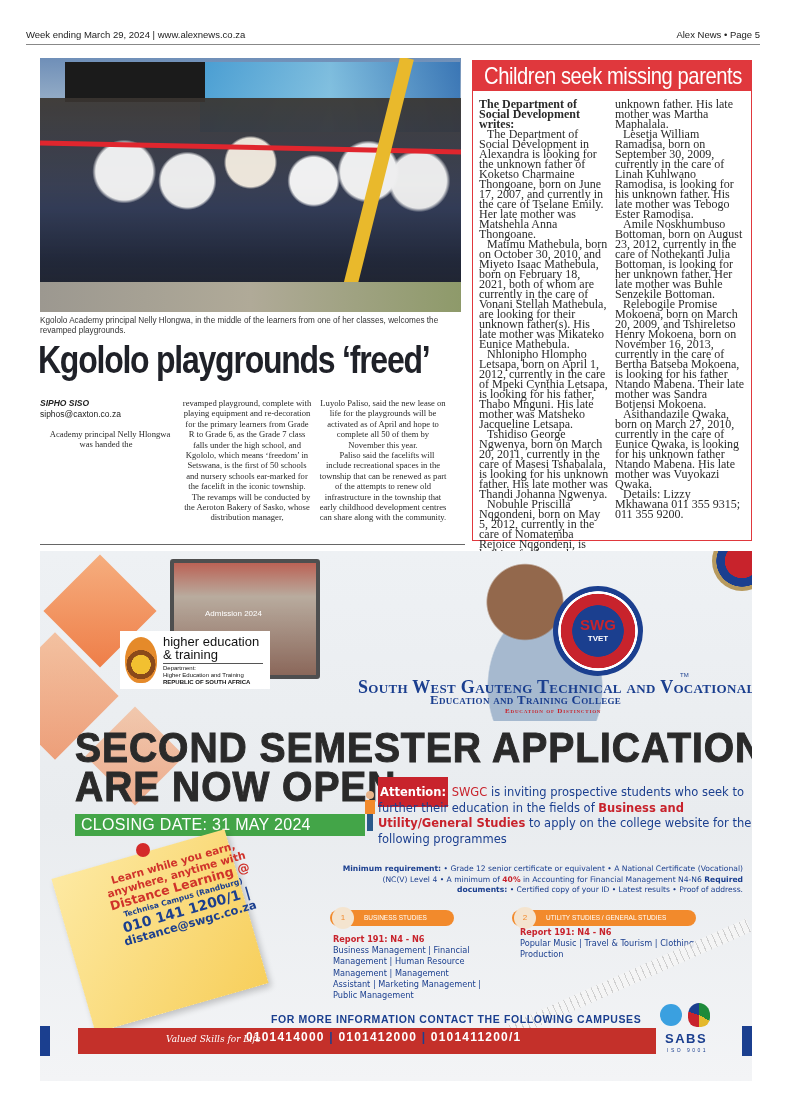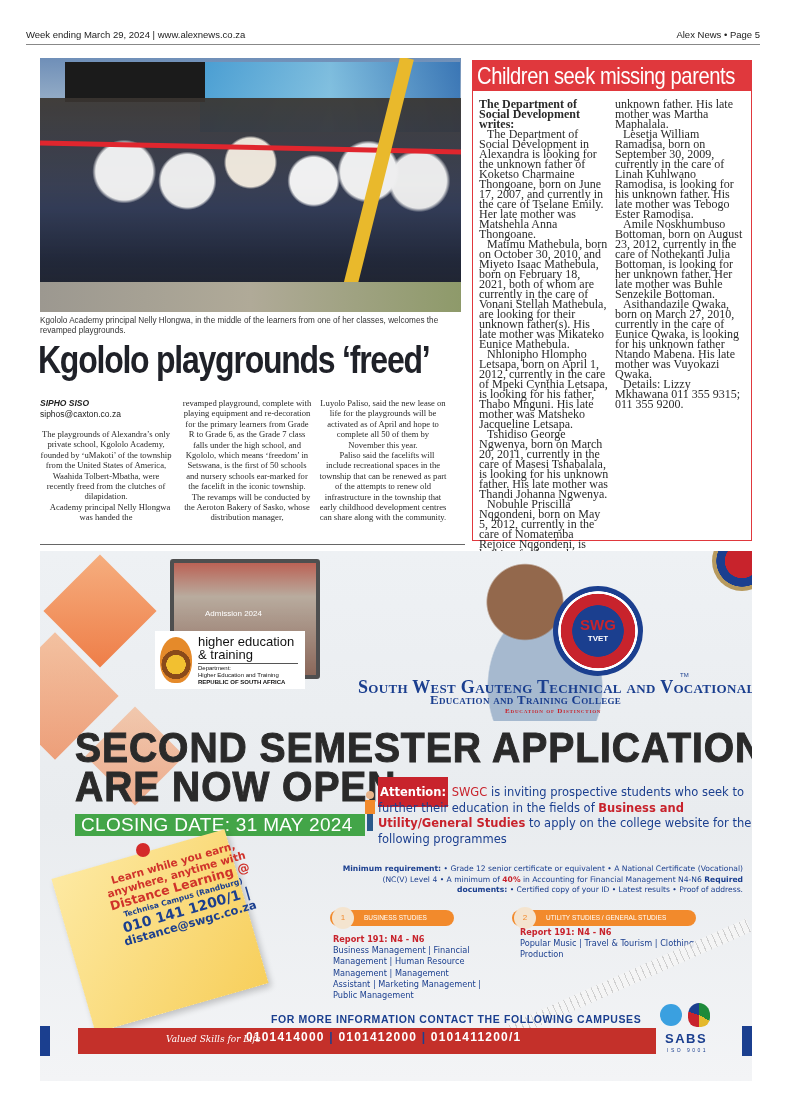--- a/index.html
+++ b/index.html
@@ -40,37 +40,37 @@
   .col p { text-indent: 8px; }
   .col p.noindent { text-indent: 0; }
   .col1 { left: 40px; top: 429px; width: 132px; }
   .col2 { left: 182px; top: 398px; width: 130px; }
   .col3 { left: 318px; top: 398px; width: 130px; }
   .story-rule { position: absolute; left: 40px; top: 544px; width: 425px; height: 1px; background: #666; }
 
   
   .sidebox { position: absolute; left: 472px; top: 60px; width: 280px; height: 481px; border: 1.5px solid #e0383d; }
   .sidebox-title { position: absolute; left: 0; top: 0; right: 0; height: 30px; background: #e0383d; color: #fff;
-    font-family: "Liberation Sans", sans-serif; font-size: 24px; line-height: 30px; padding-left: 4px; letter-spacing: -0.5px; white-space: nowrap; overflow: hidden; }
+    font-family: "Liberation Sans", sans-serif; font-size: 24px; line-height: 30px; padding-left: 11px; letter-spacing: -0.5px; white-space: nowrap; overflow: hidden; }
   .sidebox-title span { display: inline-block; transform: scaleX(0.84); transform-origin: left; }
   .sb-col { position: absolute; top: 38px; width: 130px; font-size: 12px; line-height: 10px; color: #2a2a2a; }
   .sb-col p { text-indent: 8px; }
   .sb-col p.lead { text-indent: 0; font-weight: bold; }
   .sb-col1 { left: 6px; }
   .sb-col2 { left: 142px; }
 
   
   .ad { position: absolute; left: 40px; top: 551px; width: 712px; height: 530px; overflow: hidden;
     background: linear-gradient(180deg, #eef1f4 0%, #e9ecef 50%, #f3f4f6 100%); }
   .ad .diamond { position: absolute; background: linear-gradient(135deg,#f7a26a,#ef6a2a); transform: rotate(45deg); opacity: .85; }
   .ad .monitor { position: absolute; left: 130px; top: 8px; width: 150px; height: 120px; background: linear-gradient(180deg,#b34a3a 0%,#b0a090 30%,#7a5040 100%); border: 4px solid #333; border-radius: 3px; opacity: .85; }
   .ad .admission { position: absolute; left: 165px; top: 58px; color: #fff; font-family: "Liberation Sans", sans-serif; font-size: 8px; }
   .ad .woman { position: absolute; left: 405px; top: 0; width: 200px; height: 170px; background: radial-gradient(ellipse at 40% 30%, #8a5a3a 0 22%, transparent 23%), radial-gradient(ellipse at 50% 80%, #9fb4cc 0 40%, transparent 41%); opacity: .9; }
 
-  .dhet-box { position: absolute; left: 80px; top: 80px; width: 150px; height: 58px; background: #fff; margin-left: 35px; }
+  .dhet-box { position: absolute; left: 80px; top: 80px; width: 150px; height: 58px; background: #fff; }
   .dhet-emblem { position: absolute; left: 5px; top: 6px; width: 32px; height: 46px; border-radius: 50% 50% 45% 45%; background: radial-gradient(circle at 50% 60%, #f2c030 0 30%, #8a4a1a 31% 45%, #e58a2a 46% 100%); }
   .dhet-line1 { position: absolute; left: 43px; top: 4px; font-family: "Liberation Sans", sans-serif; font-size: 13px; color: #111; line-height: 13px; }
   .dhet-line2 { position: absolute; left: 43px; top: 17px; font-family: "Liberation Sans", sans-serif; font-size: 13px; color: #111; line-height: 13px; text-align: center; }
   .dhet-rule { position: absolute; left: 43px; top: 32px; width: 100px; height: 1px; background: #555; }
   .dhet-sub { position: absolute; left: 43px; top: 34px; font-family: "Liberation Sans", sans-serif; font-size: 6px; line-height: 7px; color: #111; }
 
   .swgc-badge { position: absolute; left: 513px; top: 35px; width: 90px; height: 90px; border-radius: 50%;
     background: radial-gradient(circle, #1b3f8f 0 40%, #c8232c 41% 58%, #fff 59% 62%, #1b3f8f 63% 75%, #b79a5e 76% 100%); }
   .swgc-badge .mono { position: absolute; left: 0; right: 0; top: 30px; text-align: center; color: #c8232c; font-family: "Liberation Sans", sans-serif; font-weight: bold; font-size: 15px; }
   .swgc-badge .tvet { position: absolute; left: 0; right: 0; top: 48px; text-align: center; color: #fff; font-family: "Liberation Sans", sans-serif; font-weight: bold; font-size: 8px; }
@@ -79,21 +79,21 @@
   .swgc-name1 { position: absolute; left: 318px; top: 126px; font-family: "Liberation Serif", serif; font-weight: bold; font-size: 18px; color: #1b3f8f; letter-spacing: 0.3px; font-variant: small-caps; white-space: nowrap; }
   .swgc-tm { position: absolute; left: 640px; top: 121px; font-family: "Liberation Sans", sans-serif; font-size: 6px; color: #1b3f8f; }
   .swgc-name2 { position: absolute; left: 390px; top: 141px; font-family: Liberation Serif, serif; font-weight: bold; font-size: 13px; color: #1b3f8f; letter-spacing: 0.3px; font-variant: small-caps; white-space: nowrap; }
   .swgc-tag { position: absolute; left: 465px; top: 156px; font-family: "Liberation Serif", serif; font-weight: bold; font-size: 7px; color: #c8232c; letter-spacing: 0.8px; font-variant: small-caps; white-space: nowrap; }
 
   .big1, .big2 { position: absolute; font-family: "Liberation Sans", sans-serif; font-weight: bold; font-size: 42px; color: #2a2a2a; letter-spacing: 1px; white-space: nowrap;
     -webkit-text-stroke: 1px #2a2a2a; text-shadow: 0 0 0 #fff; transform: scaleX(0.93); transform-origin: left; }
   .big1 { left: 35px; top: 173px; }
   .big2 { left: 35px; top: 212px; }
   .closing { position: absolute; left: 35px; top: 263px; width: 290px; height: 22px; background: #43a548; color: #fff;
-    font-family: "Liberation Sans", sans-serif; font-size: 19px; line-height: 22px; padding-left: 6px; white-space: nowrap; letter-spacing: 0.3px; }
+    font-family: "Liberation Sans", sans-serif; font-size: 16px; line-height: 22px; padding-left: 6px; white-space: nowrap; letter-spacing: 0.3px; }
 
   .attention { position: absolute; left: 338px; top: 234px; width: 375px; font-family: "DejaVu Sans", sans-serif; font-size: 11.5px; line-height: 15.5px; color: #1b3f8f; }
   .attention .tag { background: #c8232c; color: #fff; font-weight: bold; padding: 8px 2px; }
   .attention .red { color: #c8232c; }
   .attention .bold-red { color: #c8232c; font-weight: bold; }
   .person-icon { position: absolute; left: 324px; top: 240px; width: 12px; height: 40px; }
   .person-icon .head { position: absolute; left: 2px; top: 0; width: 8px; height: 8px; border-radius: 50%; background: #e8b48a; }
   .person-icon .torso { position: absolute; left: 1px; top: 9px; width: 10px; height: 14px; background: #f28a2c; }
   .person-icon .legs { position: absolute; left: 3px; top: 23px; width: 6px; height: 17px; background: #2b5a8a; }
 
@@ -148,21 +148,20 @@
   <div class="ribbon"></div>
   <div class="pole"></div>
   <div class="ground"></div>
 </div>
 <div class="caption">Kgololo Academy principal Nelly Hlongwa, in the middle of the learners from one of her classes, welcomes the revamped playgrounds.</div>
 <div class="headline">Kgololo playgrounds ‘freed’</div>
 <div class="byline">SIPHO SISO</div>
 <div class="byline-email">siphos@caxton.co.za</div>
 
 <div class="col col1">
-  <p class="noindent">The playgrounds of Alexandra’s only private school, Kgololo Academy, founded by ‘uMakoti’ of the township from the United States of America, Waahida Tolbert-Mbatha, were recently freed from the clutches of dilapidation.</p>
   <p>Academy principal Nelly Hlongwa was handed the</p>
 </div>
 <div class="col col2">
   <p class="noindent">revamped playground, complete with playing equipment and re-decoration for the primary learners from Grade R to Grade 6, as the Grade 7 class falls under the high school, and Kgololo, which means ‘freedom’ in Setswana, is the first of 50 schools and nursery schools ear-marked for the facelift in the iconic township.</p>
   <p>The revamps will be conducted by the Aeroton Bakery of Sasko, whose distribution manager,</p>
 </div>
 <div class="col col3">
   <p class="noindent">Luyolo Paliso, said the new lease on life for the playgrounds will be activated as of April and hope to complete all 50 of them by November this year.</p>
   <p>Paliso said the facelifts will include recreational spaces in the township that can be renewed as part of the attempts to renew old infrastructure in the township that early childhood development centres can share along with the community.</p>
 </div>
@@ -176,20 +175,21 @@
     <p>Matimu Mathebula, born on October 30, 2010, and Miyeto Isaac Mathebula, born on February 18, 2021, both of whom are currently in the care of Vonani Stellah Mathebula, are looking for their unknown father(s). His late mother was Mikateko Eunice Mathebula.</p>
     <p>Nhlonipho Hlompho Letsapa, born on April 1, 2012, currently in the care of Mpeki Cynthia Letsapa, is looking for his father, Thabo Mnguni. His late mother was Matsheko Jacqueline Letsapa.</p>
     <p>Tshidiso George Ngwenya, born on March 20, 2011, currently in the care of Masesi Tshabalala, is looking for his unknown father. His late mother was Thandi Johanna Ngwenya.</p>
     <p>Nobuhle Priscilla Nqgondeni, born on May 5, 2012, currently in the care of Nomatemba Rejoice Nqgondeni, is looking for her unknown father. Her late mother was Lindiwe Sweetness Nqgondeni.</p>
     <p>Nhlanhla Maphalala, born on February 21, 2015, currently in the care of Ntombifuthi Esther Ngwenya, is looking for his</p>
   </div>
   <div class="sb-col sb-col2">
     <p class="noindent" style="text-indent:0">unknown father. His late mother was Martha Maphalala.</p>
     <p>Lesetja William Ramadisa, born on September 30, 2009, currently in the care of Linah Kuhlwano Ramodisa, is looking for his unknown father. His late mother was Tebogo Ester Ramodisa.</p>
     <p>Amile Noskhumbuso Bottoman, born on August 23, 2012, currently in the care of Nothekanti Julia Bottoman, is looking for her unknown father. Her late mother was Buhle Senzekile Bottoman.</p>
+    <p>Relebogile Promise Mokoena, born on March 20, 2009, and Tshireletso Henry Mokoena, born on November 16, 2013, currently in the care of Bertha Batseba Mokoena, is looking for his father Ntando Mabena. Their late mother was Sandra Botjensi Mokoena.</p>
     <p>Asithandazile Qwaka, born on March 27, 2010, currently in the care of Eunice Qwaka, is looking for his unknown father Ntando Mabena. His late mother was Vuyokazi Qwaka.</p>
     <p>Details: Lizzy Mkhawana 011 355 9315; 011 355 9200.</p>
   </div>
 </div>
 
 <div class="ad">
   <div class="diamond" style="left:20px;top:20px;width:80px;height:80px;"></div>
   <div class="diamond" style="left:-30px;top:100px;width:90px;height:90px;opacity:.6"></div>
   <div class="diamond" style="left:60px;top:170px;width:70px;height:70px;opacity:.5"></div>
   <div class="monitor"></div>

